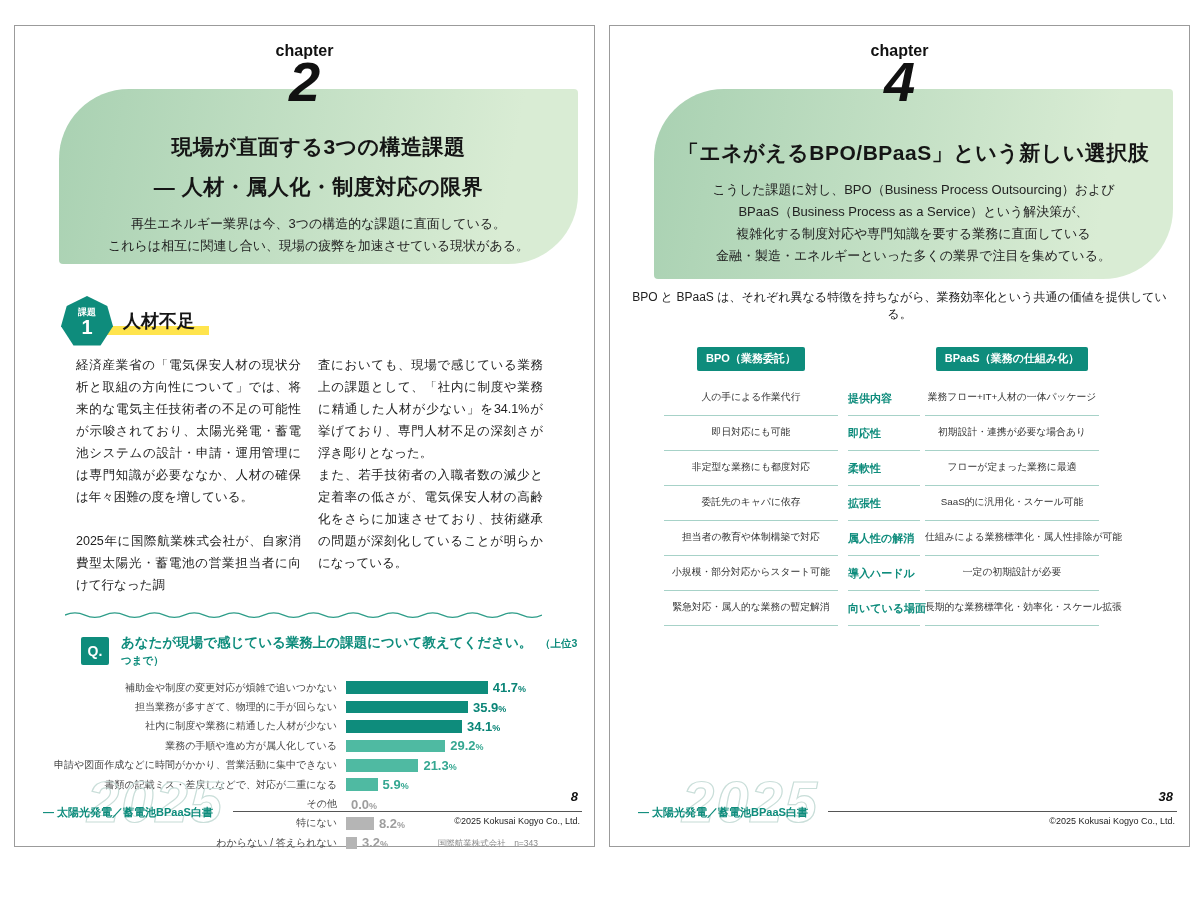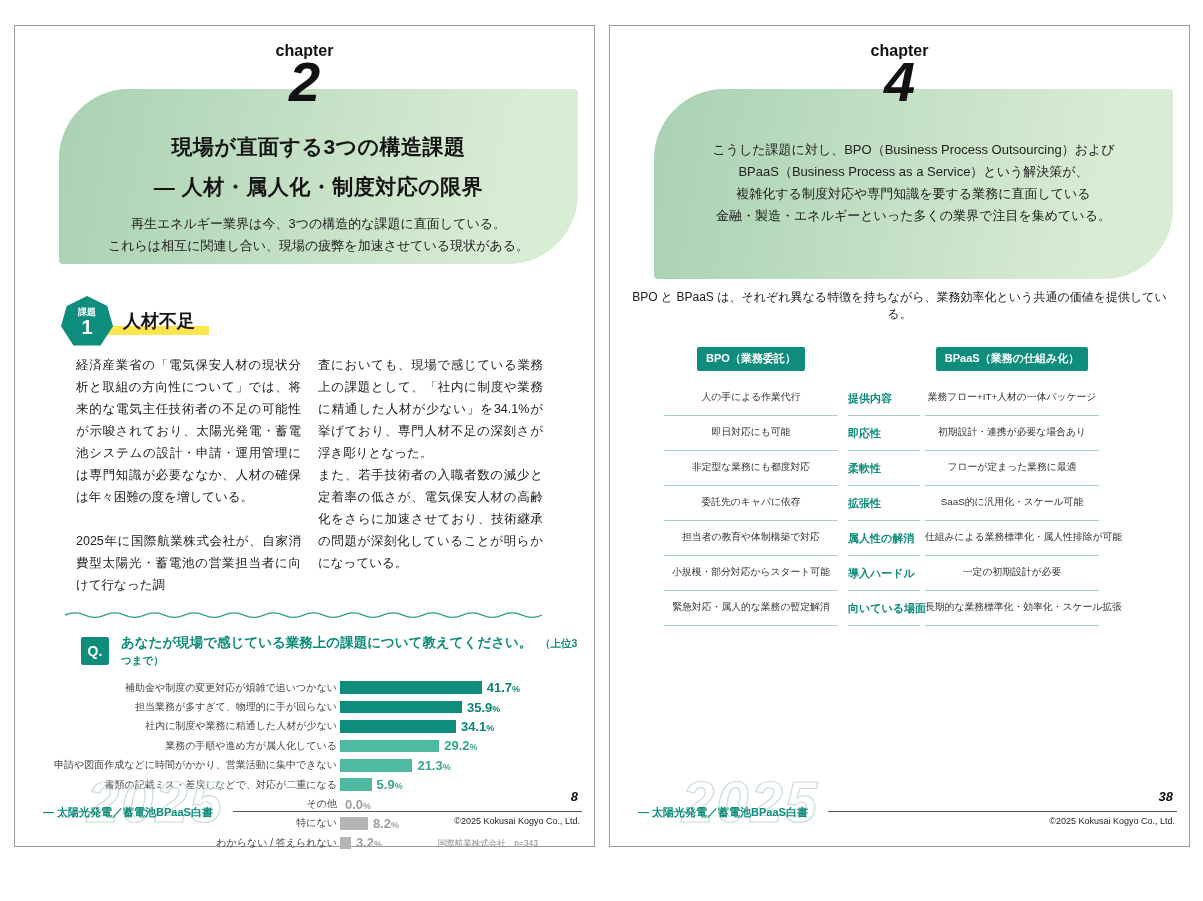--- a/index.html
+++ b/index.html
@@ -68,21 +68,21 @@
   .q-box{
     width:28px;height:28px;flex:0 0 28px;background:var(--teal,#0e8c7c);color:#fff;
     font-weight:800;font-size:14px;display:flex;align-items:center;justify-content:center;border-radius:2px;
   }
   .q-text{margin-left:12px;font-size:13.5px;font-weight:800;color:var(--teal,#0e8c7c);}
   .q-note{font-size:10.5px;font-weight:700;margin-left:4px;}
 
   
   .chart{position:relative;margin:10px 14px 0 14px;}
   .chart-row{display:flex;align-items:center;height:19.4px;}
-  .chart-label{width:308px;flex:0 0 308px;text-align:right;font-size:10px;color:#444;padding-right:3px;white-space:nowrap;}
+  .chart-label{width:308px;flex:0 0 308px;text-align:right;font-size:10px;color:#444;padding-right:9px;white-space:nowrap;}
   .chart-bar{height:12.5px;flex:0 0 auto;}
   .bar-dark{background:var(--teal,#0e8c7c);}
   .bar-mid{background:var(--teal-mid,#4fbaa2);}
   .bar-gray{background:var(--gray-bar,#b5b5b5);}
   .chart-value{margin-left:5px;font-weight:800;font-size:13px;white-space:nowrap;}
   .chart-value .pct{font-size:9px;font-weight:800;}
   .val-dark{color:var(--val-dark,#0b8577);}
   .val-mid{color:var(--val-mid,#35a791);}
   .val-gray{color:var(--gray-value,#9e9e9e);}
   .chart-source{position:absolute;right:42px;bottom:3px;font-size:8.5px;color:#8a8a8a;}
@@ -242,20 +242,21 @@
     <div class="f-page">8</div>
     <div class="f-copy">©2025 Kokusai Kogyo Co., Ltd.</div>
   </div>
 </div>
 
 <div class="page" id="page-right">
   <div class="chapter-word">chapter</div>
   <div class="chapter-num">4</div>
 
   <div class="blob">
+    <div class="blob-title">「エネがえるBPO/BPaaS」という新しい選択肢</div>
     <div class="blob-sub">
       <div>こうした課題に対し、BPO（Business Process Outsourcing）および</div>
       <div>BPaaS（Business Process as a Service）という解決策が、</div>
       <div>複雑化する制度対応や専門知識を要する業務に直面している</div>
       <div>金融・製造・エネルギーといった多くの業界で注目を集めている。</div>
     </div>
   </div>
 
 
   <div class="intro-line">BPO と BPaaS は、それぞれ異なる特徴を持ちながら、業務効率化という共通の価値を提供している。</div>

